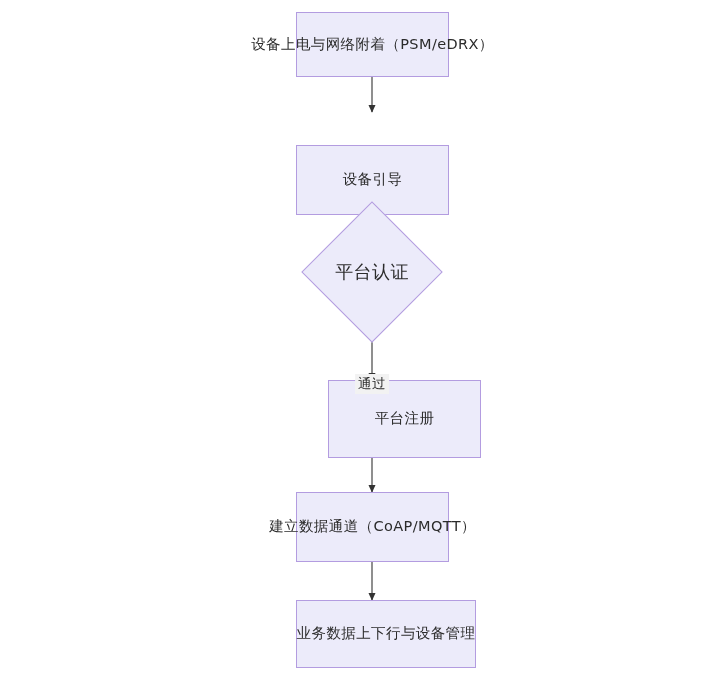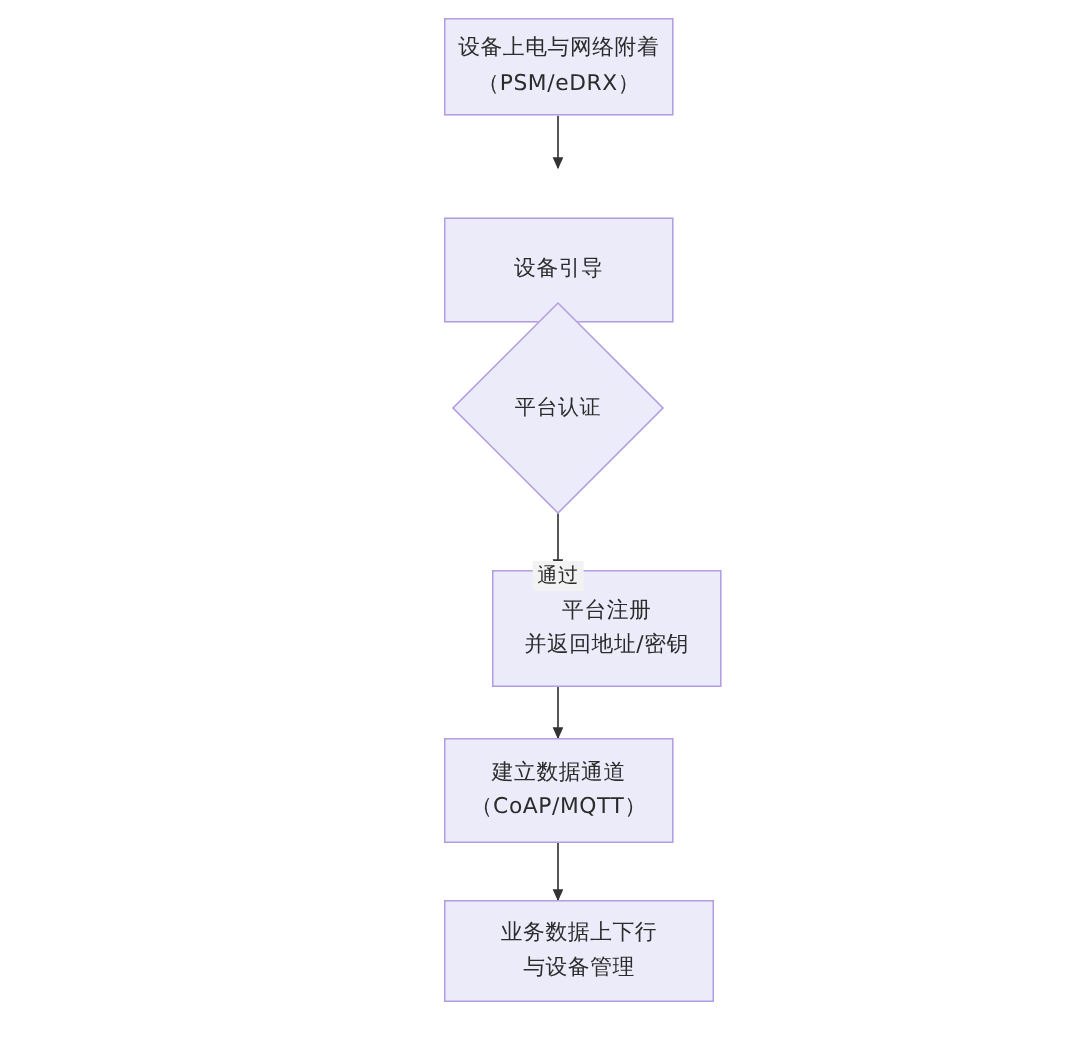--- a/index.html
+++ b/index.html
@@ -23,21 +23,21 @@
     height: 700px;
   }
 
   
   .node {
     position: absolute;
     box-sizing: border-box;
     background: #ecebfa;
     border: 1.4px solid #b39ce0;
     display: flex;
-    flex-direction: column;
+    flex-direction: row;
     align-items: center;
     justify-content: center;
     color: #2b2b2b;
     font-size: 14.5px;
     line-height: 1.62;
     letter-spacing: 0.4px;
     text-align: center;
     white-space: nowrap;
   }
   .node .line2 {
@@ -64,21 +64,21 @@
   .diamond-label {
     position: absolute;
     left: 0;
     top: 0;
     width: 100px;
     height: 100px;
     display: flex;
     align-items: center;
     justify-content: center;
     color: #2b2b2b;
-    font-size: 14px;
+    font-size: 18px;
     letter-spacing: 0.4px;
     white-space: nowrap;
   }
 
   
   .edge-label {
     position: absolute;
     background: #f2f2f2;
     color: #2b2b2b;
     font-size: 13.5px;
@@ -126,21 +126,20 @@
       </div>
       <div class="node" style="left: 296px; top: 112px; width: 153px; height: 70px; margin-top: 33px;">
         <span>设备引导</span>
       </div>
       <div class="diamond-wrap" style="left: 322px; top: 222px; width: 100px; height: 100px;">
         <div class="diamond-shape" style="width: 100px; height: 100px;"></div>
         <div class="diamond-label" style="width: 100px; height: 100px;">平台认证</div>
       </div>
       <div class="node" style="left: 296px; top: 380px; width: 153px; height: 78px; margin-left: 32px;">
         <span>平台注册</span>
-        <span class="line2">并返回地址/密钥</span>
       </div>
       <div class="node" style="left: 296px; top: 492px; width: 153px; height: 70px;">
         <span>建立数据通道</span>
         <span class="line2">（CoAP/MQTT）</span>
       </div>
       <div class="node" style="left: 296px; top: 600px; width: 180px; height: 68px;">
         <span>业务数据上下行</span>
         <span class="line2">与设备管理</span>
       </div>
     </div>

